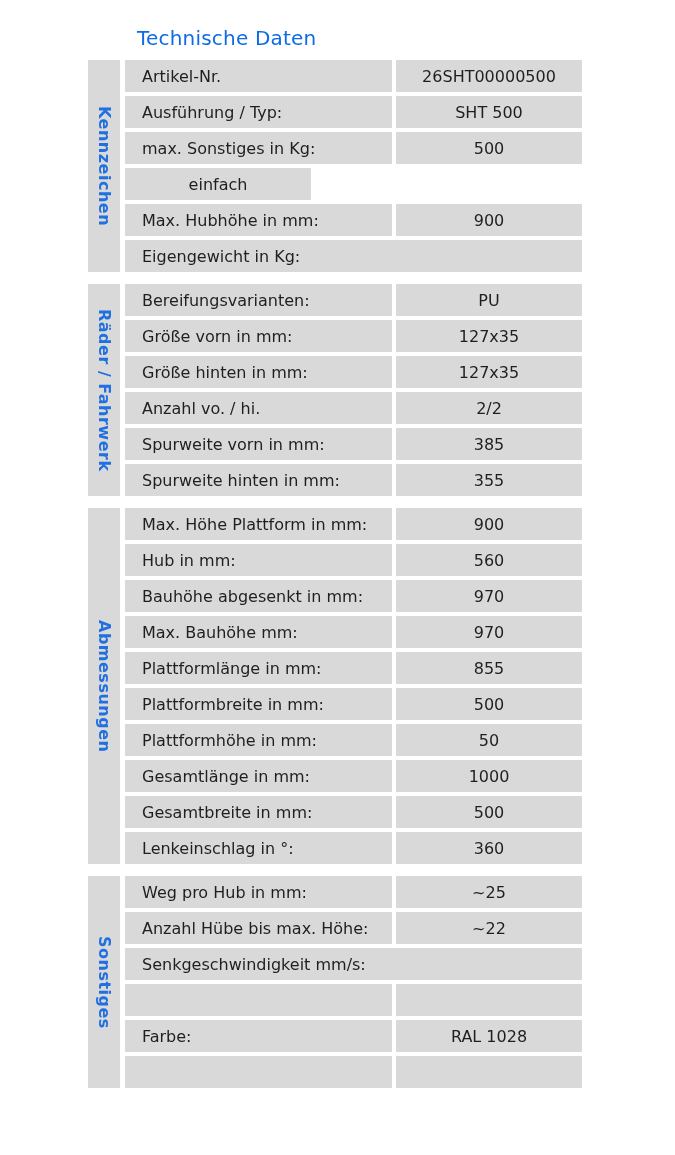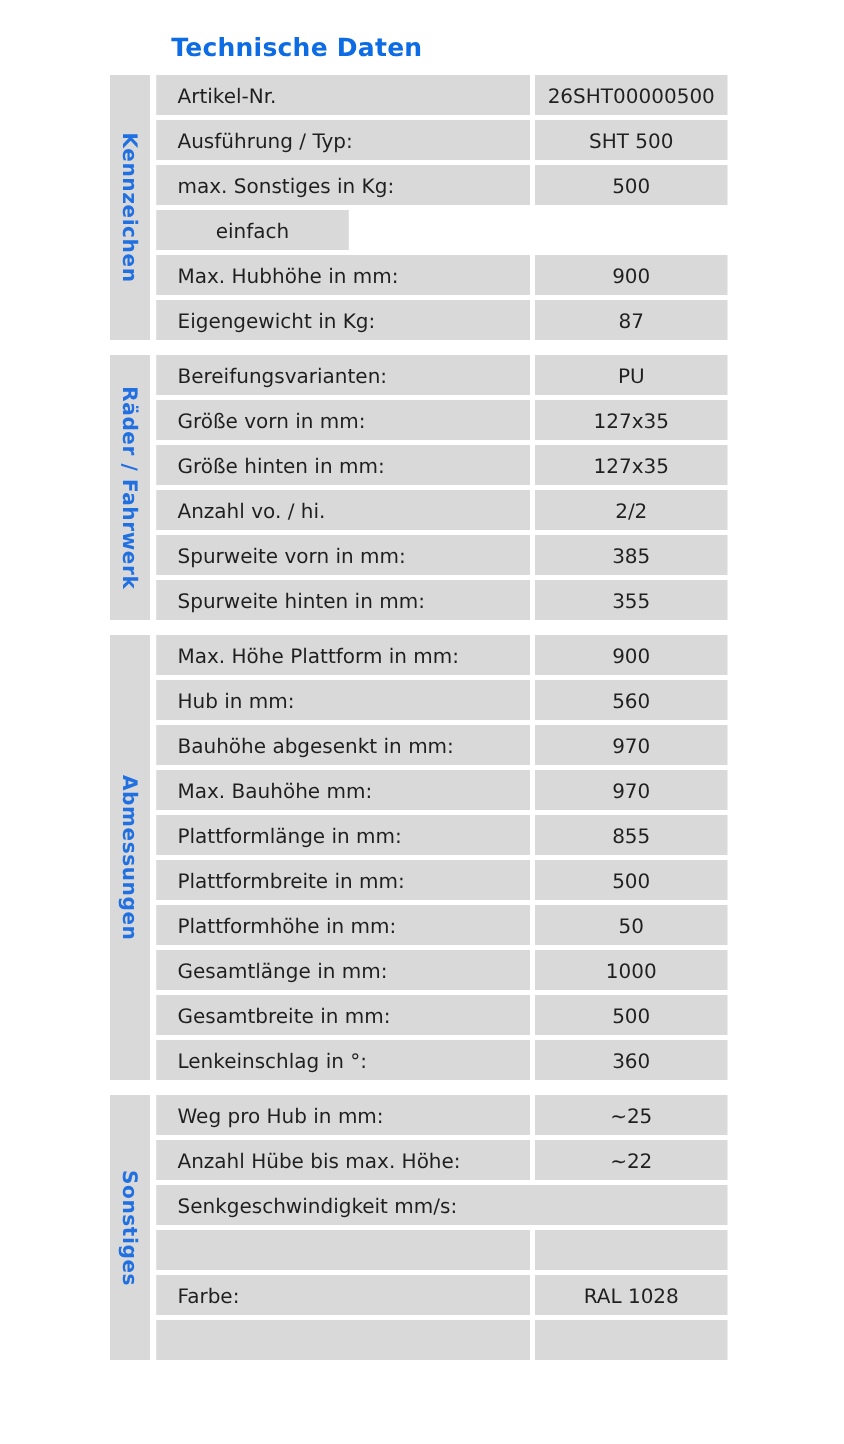--- a/index.html
+++ b/index.html
@@ -15,21 +15,21 @@
     background:#ffffff;
     font-family:"DejaVu Sans","Liberation Sans",sans-serif;
     position:relative;
     overflow:hidden;
   }
   .page-title{
     position:absolute;
     left:137px;top:26px;
     margin:0;
     font-size:20px;
-    font-weight:bold;
+    font-weight:normal;
     color:var(--title-blue);
     letter-spacing:0.2px;
   }
   .tech-table{
     position:absolute;
     left:88px;top:60px;
     width:494px;
     display:flex;
     flex-direction:column;
     gap:12px;
@@ -71,21 +71,21 @@
     color:var(--text);
     font-size:16px;
     display:flex;
     align-items:center;
   }
   .cell.label{
     flex:1;
     padding-left:17px;
   }
   .cell.value{
-    width:154px;
+    width:186px;
     justify-content:center;
     text-align:center;
   }
 </style>
 </head>
 <body>
 
 <h1 class="page-title">Technische Daten</h1>
 
 <div class="tech-table" id="table-root">
@@ -113,21 +113,20 @@
     <div class="cell value">einfach</div>
   </div>
 
   <div class="row">
     <div class="cell label">Max. Hubhöhe in mm:</div>
     <div class="cell value">900</div>
   </div>
 
   <div class="row">
     <div class="cell label">Eigengewicht in Kg:</div>
-    <div class="cell value">87</div>
   </div>
 </div>
   </div>
 
   <div class="section">
     <div class="sidebar">
       <span class="vlabel">Räder / Fahrwerk</span>
     </div>
     <div class="rows">
   <div class="row">

